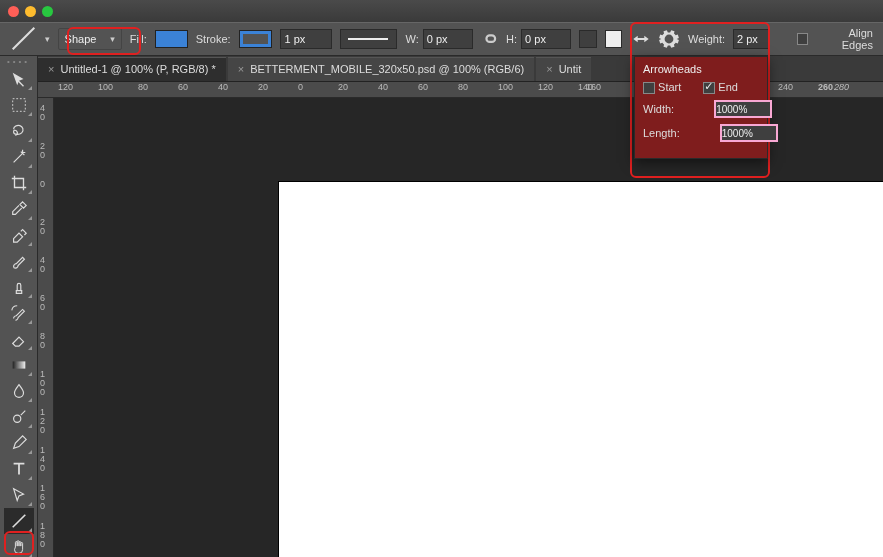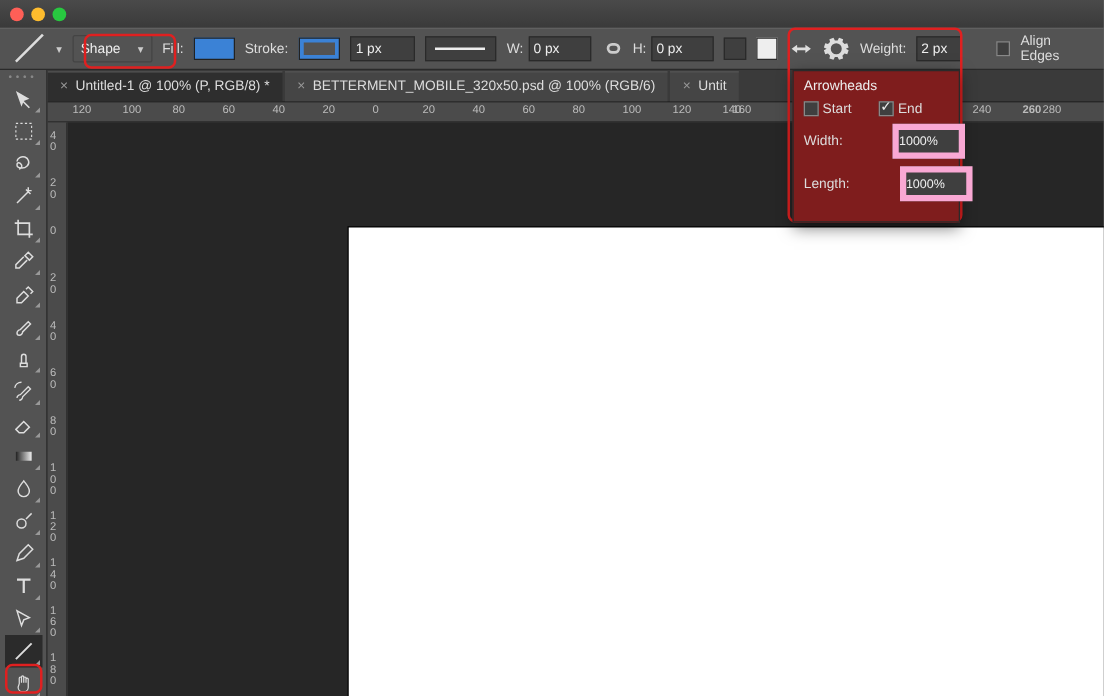--- a/index.html
+++ b/index.html
@@ -10,21 +10,21 @@
 .traffic { display: flex; gap: 6px; }
 .dot { width: 11px; height: 11px; border-radius: 50%; }
 .dot.red { background: #ff5f57; } .dot.yellow { background: #febc2e; } .dot.green { background: #28c840; }
 .title { color: #ddd; font-size: 13px; position: absolute; left: 50%; transform: translateX(-50%); margin-left: 200px; }
 
 
 .optbar { height: 34px; background: #535353; border-top: 1px solid #666; border-bottom: 1px solid #2a2a2a; display: flex; align-items: center; padding: 0 10px; gap: 8px; }
 .line-icon { width: 28px; height: 20px; display: flex; align-items: center; justify-content: center; }
 .chev { font-size: 9px; color: #ccc; }
 .shape-dd { height: 22px; width: 66px; background: #535353; border: 1px solid #444; display: flex; align-items: center; justify-content: space-between; padding: 0 6px; font-size: 11px; color: #eee; border-radius: 2px; }
-.lbl { color: #ddd; font-size: 11px; }
+.lbl { color: #ddd; font-size: 11px; text-align: right; }
 .swatch { width: 34px; height: 18px; border: 1px solid #222; display: inline-block; }
 .swatch.fill { background: #3b82d6; }
 .swatch.stroke { background: #3b82d6; position: relative; }
 .swatch.stroke::after { content:""; position:absolute; inset:3px; background:#535353; }
 .numfield { width: 52px; height: 20px; background: #3f3f3f; border: 1px solid #2a2a2a; color: #eee; font-size: 11px; padding: 0 4px; }
 .strokestyle { width: 60px; height: 20px; background: #3f3f3f; border: 1px solid #2a2a2a; display:flex; align-items:center; justify-content:center; }
 .strokestyle .bar { width: 40px; height: 2px; background: #eee; }
 .wh { display: flex; align-items: center; gap: 4px; }
 .wh input { width: 50px; height: 20px; background: #3f3f3f; border: 1px solid #2a2a2a; color:#eee; font-size:11px; padding:0 3px; }
 .link-icon { width:18px; height:18px; display:flex; align-items:center; justify-content:center; color:#ccc; }
@@ -64,21 +64,21 @@
 .tool { width:30px; height:26px; margin: 0 auto; display:flex; align-items:center; justify-content:center; color:#ddd; position:relative; }
 .tool.active { background:#2b2b2b; }
 .tool svg { width:18px; height:18px; }
 .tool .corner { position:absolute; right:2px; bottom:2px; width:0; height:0; border-left:4px solid transparent; border-bottom:4px solid #999; }
 
 
 .arrow-panel { position:absolute; left:634px; top:56px; width:134px; background:#7f1d1d; border:1px solid #2a2a2a; box-shadow:0 4px 12px rgba(0,0,0,.5); padding:6px 8px 10px; z-index:10; }
 .arrow-panel .hdr { color:#eee; font-size:11px; margin-bottom:6px; }
 .arrow-panel .row { display:flex; align-items:center; justify-content:space-between; margin-bottom:6px;gap:40px; }
 .arrow-panel .row.labels { justify-content:flex-start; gap:22px; }
-.arrow-panel .row input[type=text] { width:58px; height:28px; background:#3f3f3f; border:5px solid #f9a8d4; color:#eee; font-size:10px; padding:0 0; }
+.arrow-panel .row input[type=text] { width:58px; height:18px; background:#3f3f3f; border:2px solid #f9a8d4; color:#eee; font-size:10px; padding:0 0; }
 .arrow-panel .rlbl { width:56px; text-align:right; font-size:11px; color:#ddd; }
 
 </style>
 </head>
 <body>
 
 <div class="titlebar">
   <div class="traffic">
     <div class="dot red"></div>
     <div class="dot yellow"></div>
@@ -168,21 +168,21 @@
     <span class="tick" style="left: 420px;">80</span>
     <span class="tick" style="left: 460px;">100</span>
     <span class="tick" style="left: 500px;">120</span>
     <span class="tick" style="left: 540px;">140</span>
     <span class="tick" style="left: 548px;">160</span>
     <span class="tick" style="left: 620px;">180</span>
     <span class="tick" style="left: 660px;">200</span>
     <span class="tick" style="left: 700px;">220</span>
     <span class="tick" style="left: 740px;">240</span>
     <span class="tick" style="left: 780px; font-weight: bold;">260</span>
-    <span class="tick" style="left: 796px;">280</span>
+    <span class="tick" style="left: 796px; font-style: italic;">280</span>
   </div>
 
 <div class="canvas-area">
   <div class="canvas"></div>
 </div>
 
 <div class="ruler-v" id="rulerV">
     <div class="vt" style="top: 6px;">4<br>0</div>
     <div class="vt" style="top: 44px;">2<br>0</div>
     <div class="vt" style="top: 82px;">0</div>

